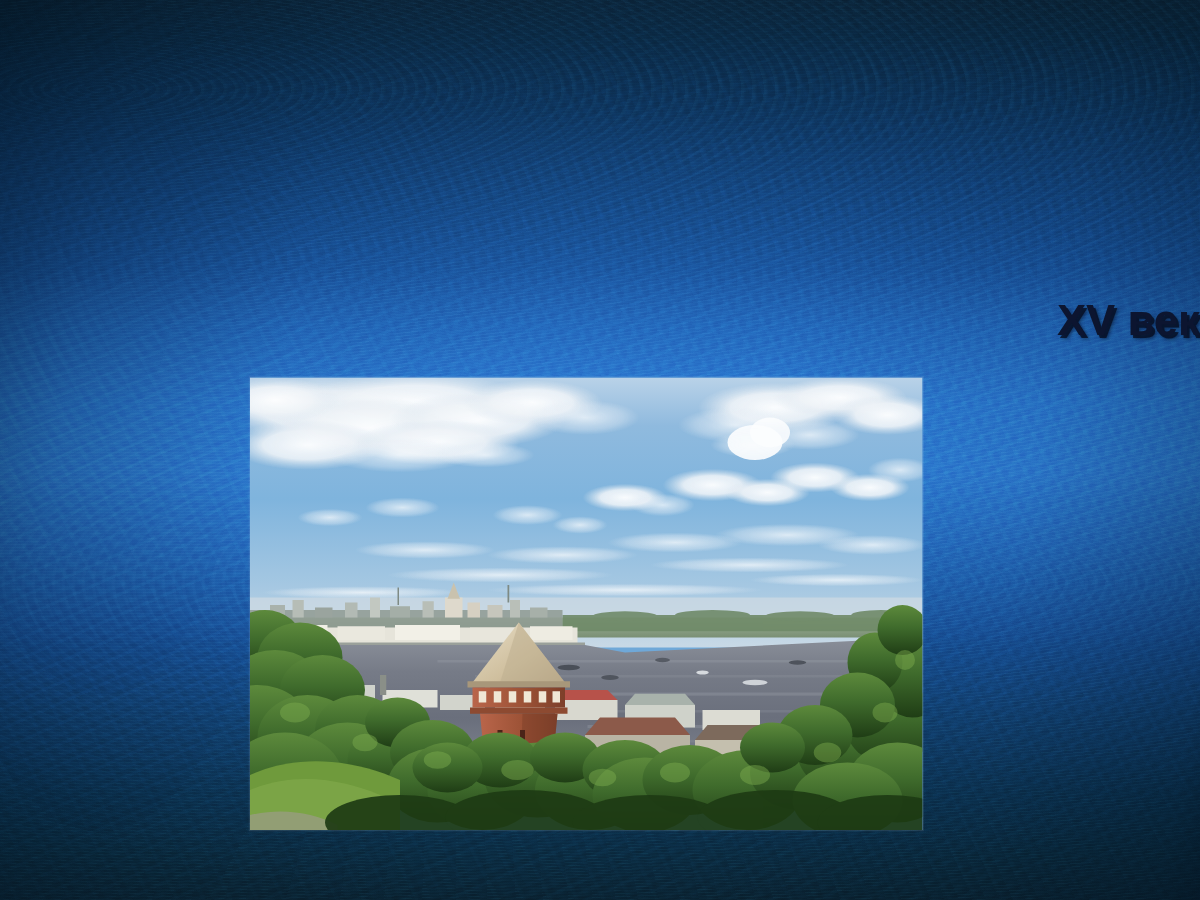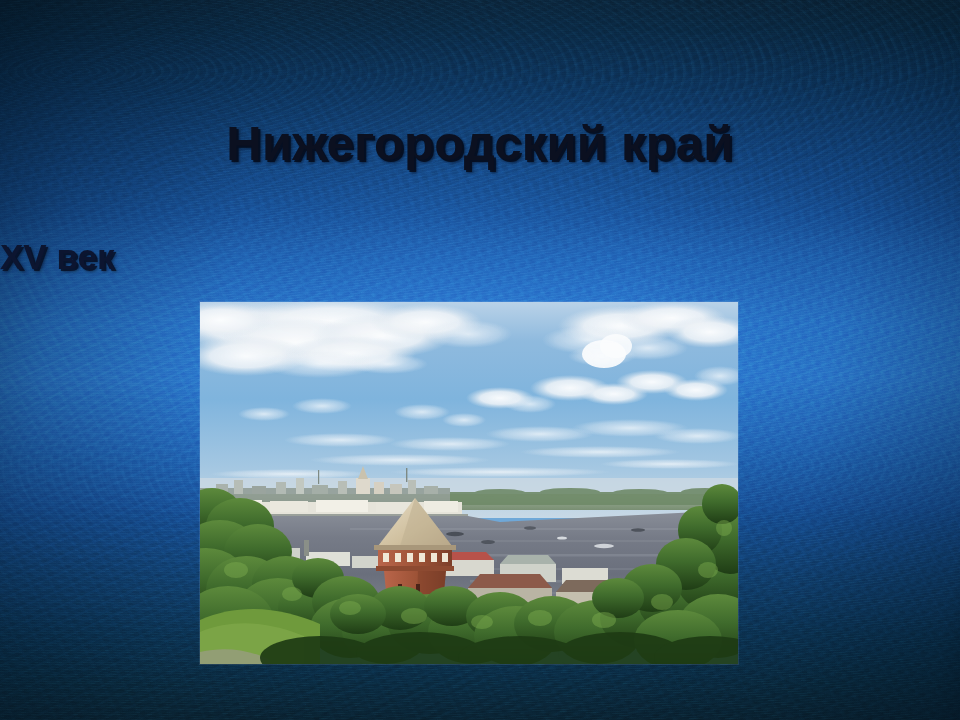--- a/index.html
+++ b/index.html
@@ -150,21 +150,21 @@
     text-shadow:
       2px 2px 0 rgba(5,12,28,0.85),
       3px 3px 3px rgba(3,10,24,0.55);
     white-space: nowrap;
   }
   .subtitle-block {
     position: absolute;
     left: 0;
     top: 238px;
     width: 960px;
-    text-align: left;
+    text-align: right;
     z-index: 6;
   }
   .slide-subtitle {
     font-family: "Liberation Sans", sans-serif;
     font-weight: bold;
     font-size: 35px;
     line-height: 1.1;
     color: #0c1530;
     text-shadow:
       2px 2px 0 rgba(6,14,34,0.8),
@@ -193,23 +193,20 @@
 
 <div id="slide">
 
   <div class="bg-base"></div>
   <div class="bg-band"></div>
   <div class="bg-texture"></div>
   <div class="bg-texture2"></div>
   <div class="bg-vignette-h"></div>
   <div class="bg-vignette-v"></div>
 
-  <div class="title-block">
-    <div class="slide-title">Нижегородский край</div>
-  </div>
 
   <div class="subtitle-block">
     <div class="slide-subtitle">XV век</div>
   </div>
 
   <div id="photo">
     <svg viewBox="0 0 538 362" preserveAspectRatio="none">
       <defs>
         <linearGradient id="skyGrad" x1="0" y1="0" x2="0" y2="1">
           <stop offset="0%" stop-color="#b9d2e8"></stop>

